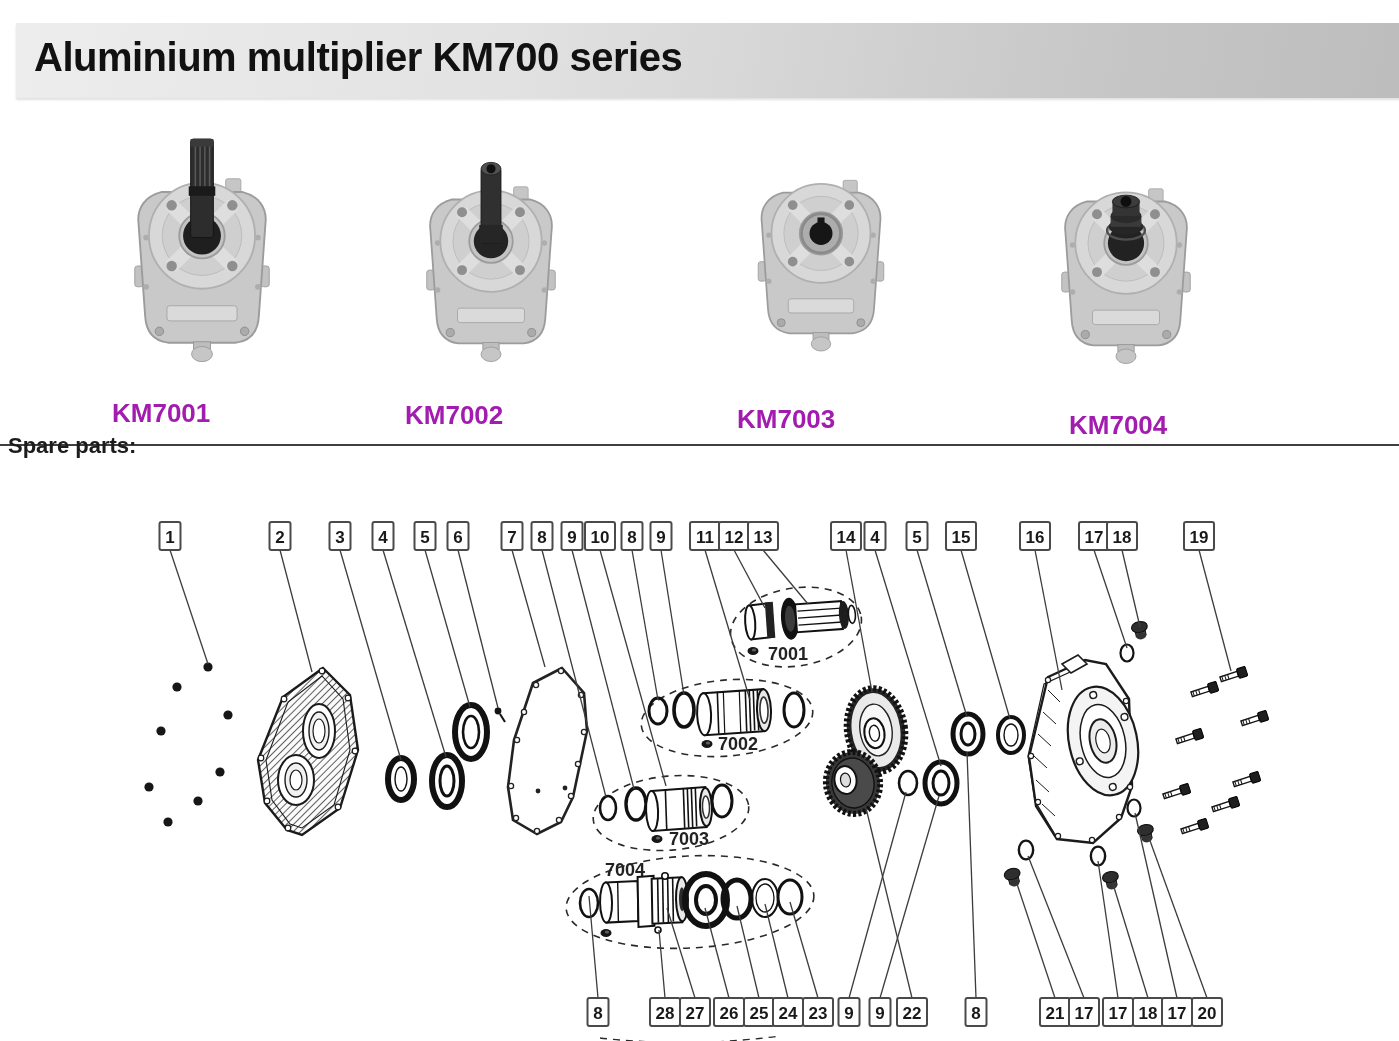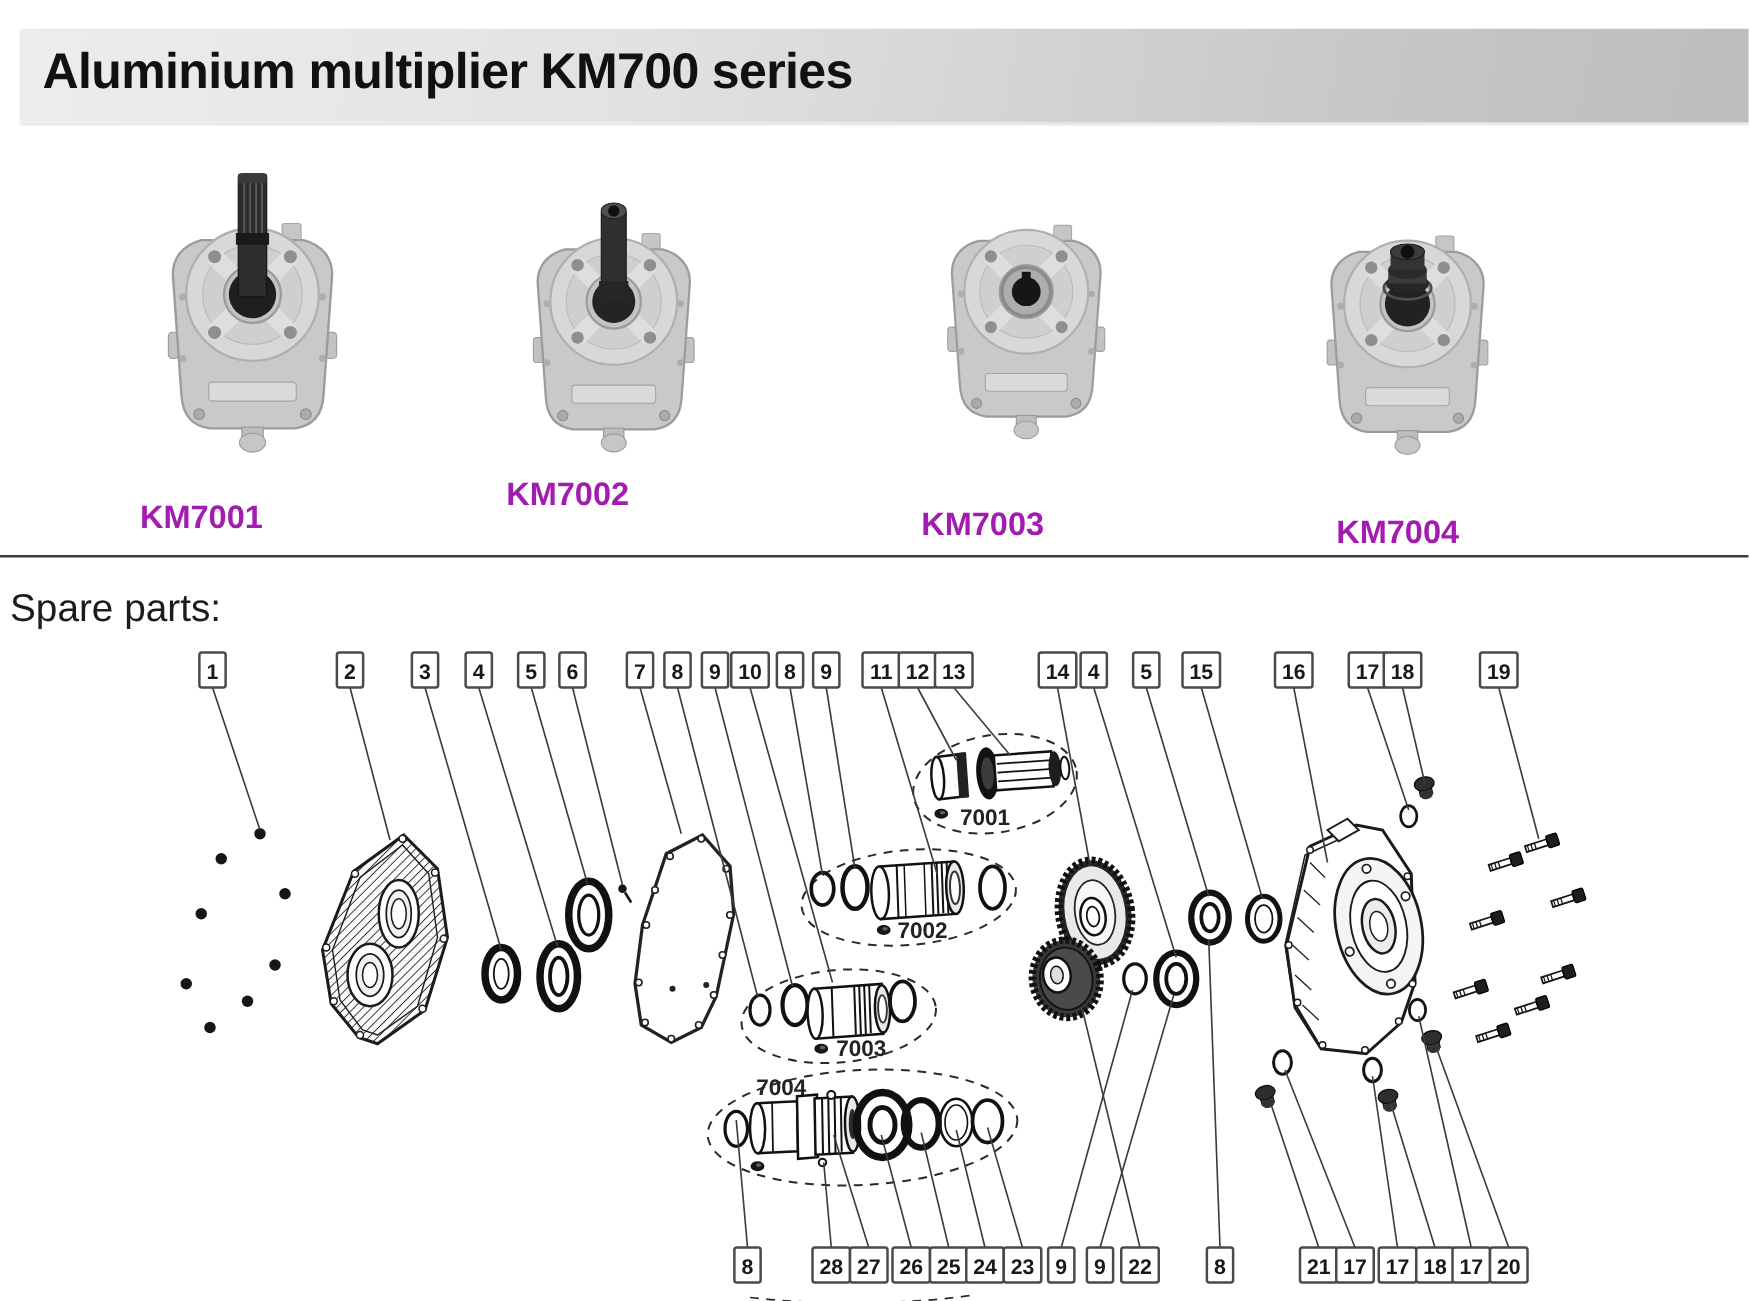--- a/index.html
+++ b/index.html
@@ -7,21 +7,21 @@
         font-family:"Liberation Sans",sans-serif;color:#1a1a1a;}
   .header-band{position:absolute;left:16px;top:23px;width:1383px;height:75px;
         background:linear-gradient(100deg,#ededed 0%,#e2e2e2 35%,#c6c6c6 78%,#bcbcbc 100%);
         box-shadow:0 2px 2px rgba(0,0,0,0.12);padding-left:24px;}
   .page-title{position:absolute;left:18px;top:12px;font-size:40px;font-weight:bold;
         letter-spacing:-0.5px;color:#111;white-space:nowrap;}
   .product{position:absolute;}
   .product svg{width:100%;height:100%;display:block;}
   .caption{position:absolute;text-align:left;font-size:26px;font-weight:bold;color:#a21caf;}
   .divider{position:absolute;left:0;top:444px;width:1399px;height:2px;background:#3f3f3f;}
-  .spare-heading{position:absolute;left:8px;top:469px;font-size:31px;font-weight:400;color:#1c1c1c;}
+  .spare-heading{position:absolute;left:8px;top:433px;font-size:22px;font-weight:700;color:#1c1c1c;}
   .diagram{position:absolute;left:0;top:500px;width:1399px;height:541px;}
   svg text{font-family:"Liberation Sans",sans-serif;}
 </style>
 </head>
 <body>
 
 <div class="page">
 
   <div class="header-band">
     <div class="page-title">Aluminium multiplier KM700 series</div>
@@ -109,21 +109,21 @@
         <rect x="78" y="88" width="34" height="12" fill="#3a3a3a"></rect>
         <ellipse cx="95" cy="88" rx="17" ry="8" fill="#2a2a2a"></ellipse>
         <rect x="80" y="72" width="30" height="16" fill="#343434"></rect>
         <ellipse cx="95" cy="72" rx="15" ry="7" fill="#3c3c3c" stroke="#1d1d1d"></ellipse>
         <circle cx="95" cy="72" r="6" fill="#0e0e0e"></circle>
       </g>
     </svg>
   </div>
 
   <div class="caption" style="left:112px;top:398px;width:180px">KM7001</div>
-  <div class="caption" style="left:405px;top:380px;width:172px">KM7002</div>
+  <div class="caption" style="left:405px;top:400px;width:172px">KM7002</div>
   <div class="caption" style="left:737px;top:404px;width:168px">KM7003</div>
   <div class="caption" style="left:1069px;top:410px;width:172px">KM7004</div>
 
   <div class="divider"></div>
   <div class="spare-heading">Spare parts:</div>
 
   <svg id="diagram" class="diagram" viewBox="0 500 1399 541">
     <defs>
       <pattern id="hatch" width="5" height="5" patternUnits="userSpaceOnUse" patternTransform="rotate(45)">
         <rect width="5" height="5" fill="#fbfbfb"></rect>

